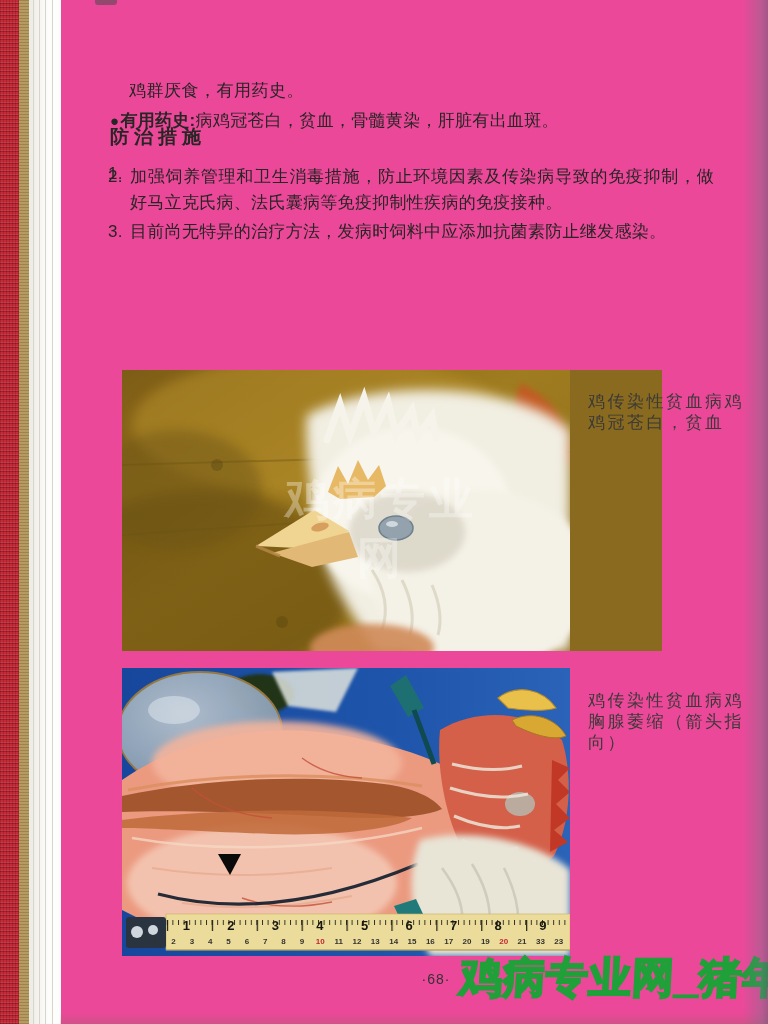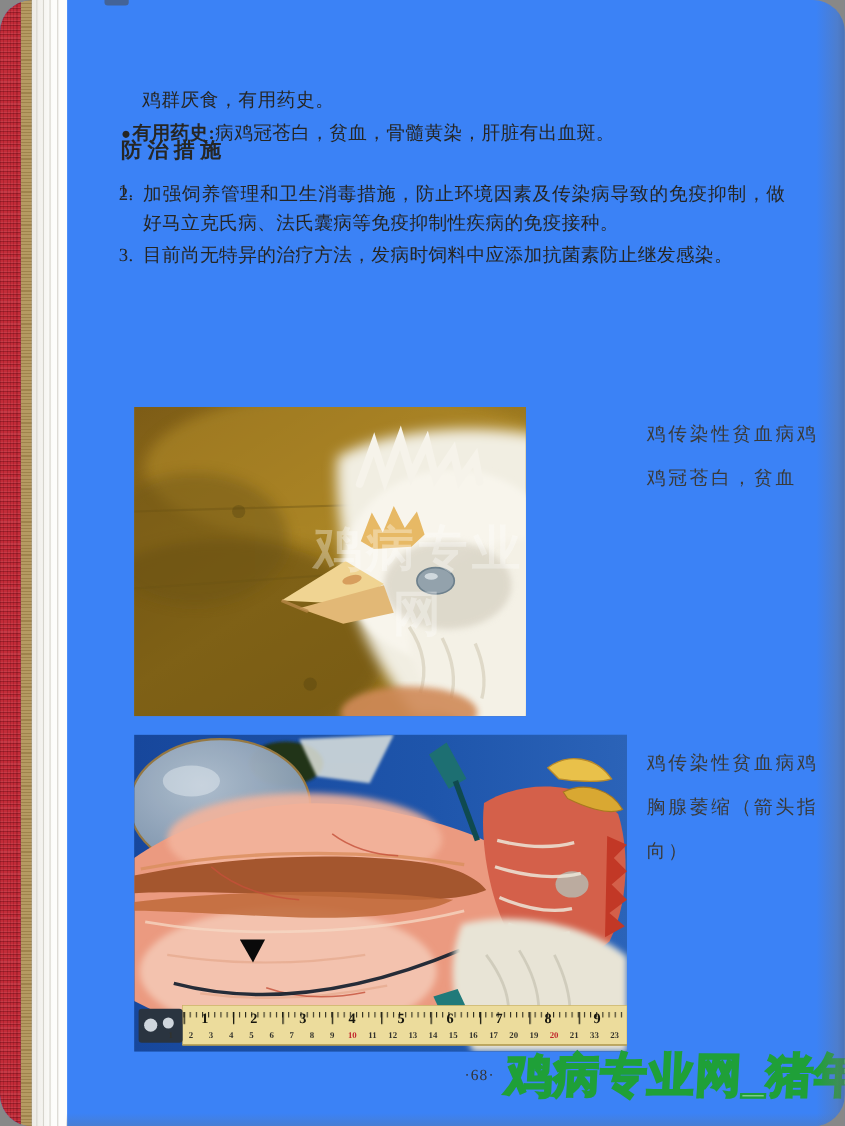--- a/index.html
+++ b/index.html
@@ -1,21 +1,20 @@
 <!DOCTYPE html>
 <html><head>
 <meta charset="utf-8">
 <style>
   html,body{margin:0;padding:0;background:#888;}
   .page{
     position:relative;width:768px;height:1024px;margin:0 auto;
-    background:#3b82f6;overflow:hidden;
-    font-family:Liberation Serif, serif;
+    background:#ec4899;overflow:hidden;
+    font-family:Liberation Sans, sans-serif;
     color:#262624;
-    border-radius:29px;
   }
   
   .spine-red{position:absolute;left:0;top:0;width:19px;height:1024px;
     background:#c32b38;
     background-image:repeating-linear-gradient(0deg,rgba(60,0,8,.28) 0 1px,rgba(255,255,255,.07) 1px 2px,transparent 2px 4px),
                      repeating-linear-gradient(90deg,rgba(60,0,8,.18) 0 1px,transparent 1px 3px);}
   .spine-tan{position:absolute;left:19px;top:0;width:10px;height:1024px;
     background:#b59a62;
     background-image:repeating-linear-gradient(0deg,rgba(90,60,10,.25) 0 1px,transparent 1px 3px);}
   .page-stack{position:absolute;left:29px;top:0;width:32px;height:1024px;background:linear-gradient(90deg,#eceae4,#fdfdfb 60%);}
@@ -31,26 +30,26 @@
   .bullet-para .dot{font-size:15px;margin-right:1px;}
   .bullet-para strong{font-weight:bold;}
   .section-title{position:absolute;left:110px;top:124px;width:600px;margin:0;
     font-size:19px;font-weight:bold;letter-spacing:5px;}
   .measures{position:absolute;left:108px;top:161px;width:606px;}
   .measure{position:relative;padding-left:22px;font-size:17px;line-height:26px;
     text-align:justify;letter-spacing:.3px;margin-bottom:3px;}
   .measure .num{position:absolute;left:0;top:0;}
   
   figure{margin:0;position:absolute;overflow:hidden;}
-  .photo1{left:122px;top:370px;width:356px;height:281px;background:#8a6a1e;}
+  .photo1{left:122px;top:370px;width:540px;height:281px;background:#8a6a1e;}
   .photo2{left:122px;top:668px;width:448px;height:288px;background:#1e55ab;}
   .photo-wm{position:absolute;left:144px;top:100px;width:230px;text-align:center;
     font-size:44px;font-weight:bold;letter-spacing:4px;color:#ffffff;opacity:.34;pointer-events:none;}
-  .caption{position:absolute;left:588px;width:168px;font-size:17px;line-height:40px;
-    letter-spacing:2.5px;white-space:pre-line;color:#3a3a38;}
+  .caption{position:absolute;left:588px;width:168px;font-size:17px;line-height:21px;
+    letter-spacing:2.5px;white-space:pre-line;color:#3a3a38;margin-top:16px;}
   .caption1{top:375px;}
   .caption2{top:674px;}
   
   .ruler-inches{position:absolute;left:42px;right:5px;top:250px;display:flex;
     font-size:13px;font-weight:bold;color:#17170f;}
   .ruler-inches span{flex:1;text-align:center;}
   .ruler-cm{position:absolute;left:24px;right:2px;top:269px;display:flex;
     font-size:8px;font-weight:bold;color:#33332c;}
   .ruler-cm span{flex:1;text-align:center;}
   .ruler-cm span.red{color:#c1272d;}

